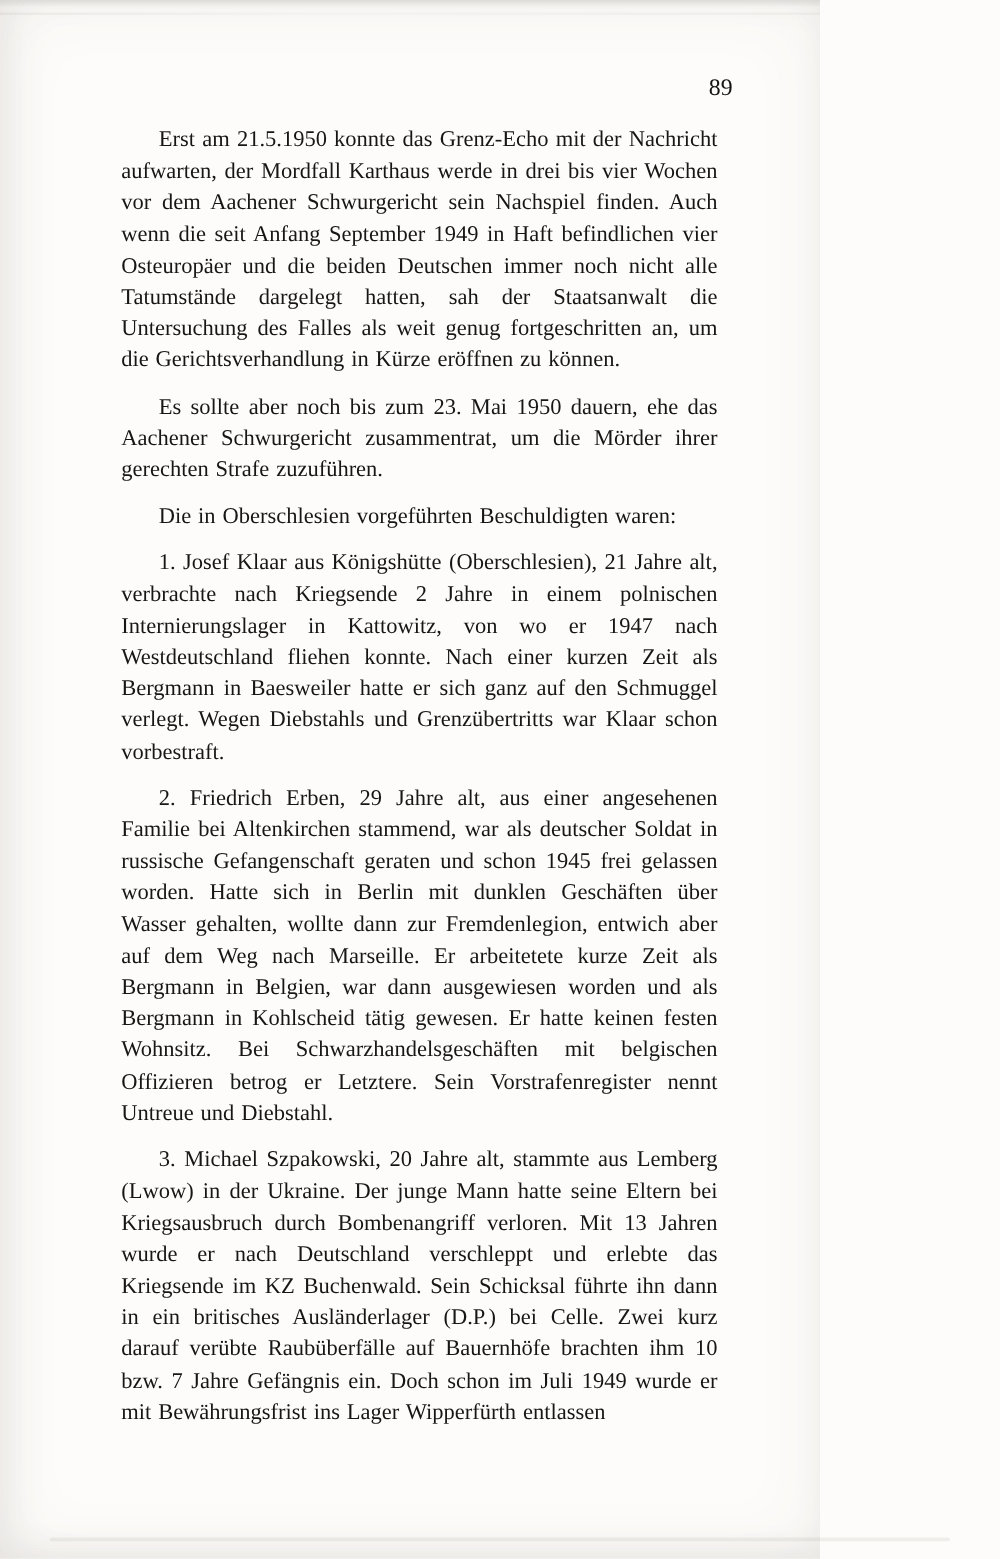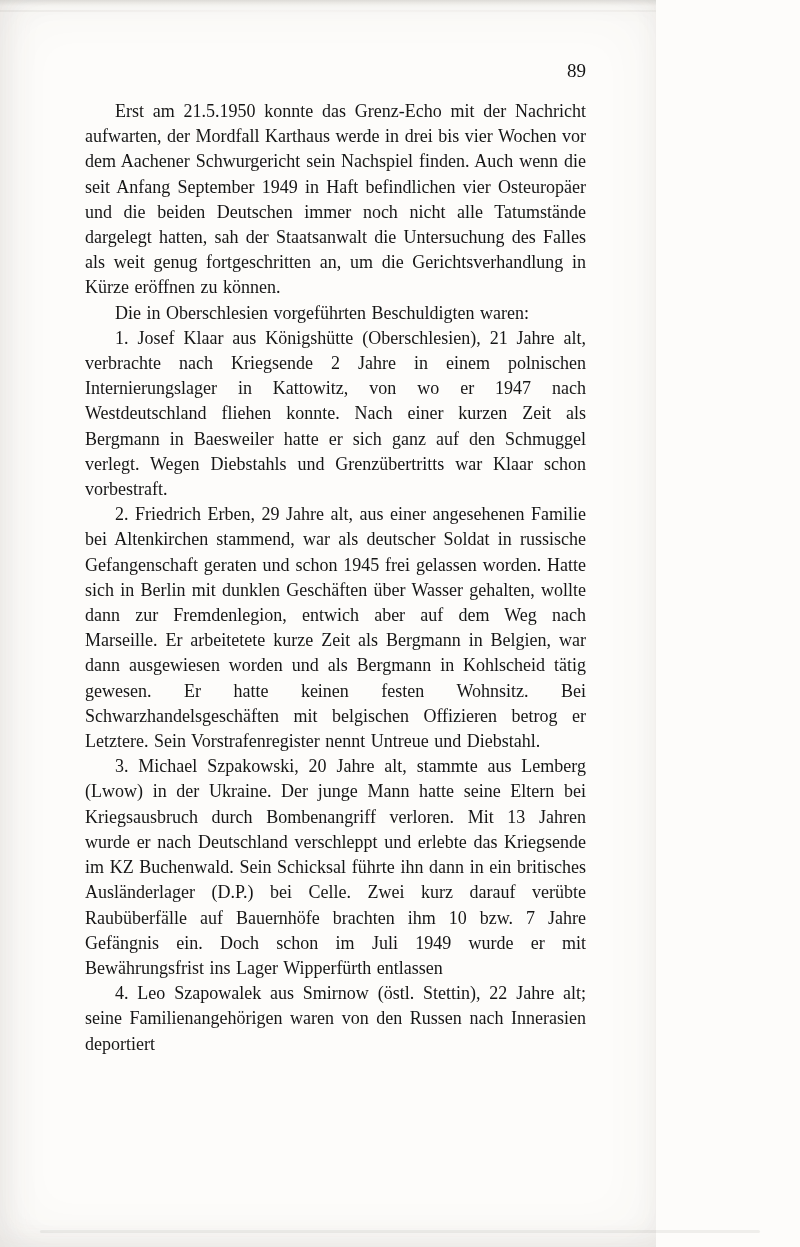--- a/index.html
+++ b/index.html
@@ -29,21 +29,21 @@
     color: #141414;
   }
   .page-number {
     text-align: right;
     font-size: 19px;
     line-height: 25px;
     margin: 0 0 16px 0;
     color: #141414;
   }
   .text-block p {
-    margin: 0;
+    margin: 12px;
     padding: 0;
     font-size: 18px;
     line-height: 25.2px;
     text-align: justify;
     text-indent: 30px;
     word-spacing: 1px;
     color: #161616;
   }
   
   .edge-top {
@@ -68,21 +68,21 @@
 </head>
 <body>
 
 <div class="scan-page">
   <div class="edge-top"></div>
 
   <div class="page-number">89</div>
 
   <div class="text-block">
     <p>Erst am 21.5.1950 konnte das Grenz-Echo mit der Nachricht aufwarten, der Mordfall Karthaus werde in drei bis vier Wochen vor dem Aachener Schwurgericht sein Nachspiel finden. Auch wenn die seit Anfang September 1949 in Haft befindlichen vier Osteuropäer und die beiden Deutschen immer noch nicht alle Tatumstände dargelegt hatten, sah der Staatsanwalt die Untersuchung des Falles als weit genug fortgeschritten an, um die Gerichtsverhandlung in Kürze eröffnen zu können.</p>
+    <p>Es sollte aber noch bis zum 23. Mai 1950 dauern, ehe das Aachener Schwurgericht zusammentrat, um die Mörder ihrer gerechten Strafe zuzuführen.</p>
     <p>Die in Oberschlesien vorgeführten Beschuldigten waren:</p>
     <p>1.  Josef Klaar aus Königshütte (Oberschlesien), 21 Jahre alt, verbrachte nach Kriegsende 2 Jahre in einem polnischen Internierungslager in Kattowitz, von wo er 1947 nach Westdeutschland fliehen konnte. Nach einer kurzen Zeit als Bergmann in Baesweiler hatte er sich ganz auf den Schmuggel verlegt. Wegen Diebstahls und Grenzübertritts war Klaar schon vorbestraft.</p>
     <p>2.  Friedrich Erben, 29 Jahre alt, aus einer angesehenen Familie bei Altenkirchen stammend, war als deutscher Soldat in russische Gefangenschaft geraten und schon 1945 frei gelassen worden. Hatte sich in Berlin mit dunklen Geschäften über Wasser gehalten, wollte dann zur Fremdenlegion, entwich aber auf dem Weg nach Marseille. Er arbeitetete kurze Zeit als Bergmann in Belgien, war dann ausgewiesen worden und als Bergmann in Kohlscheid tätig gewesen. Er hatte keinen festen Wohnsitz. Bei Schwarzhandelsgeschäften mit belgischen Offizieren betrog er Letztere. Sein Vorstrafenregister nennt Untreue und Diebstahl.</p>
     <p>3.  Michael Szpakowski, 20 Jahre alt, stammte aus Lemberg (Lwow) in der Ukraine. Der junge Mann hatte seine Eltern bei Kriegsausbruch durch Bombenangriff verloren. Mit 13 Jahren wurde er nach Deutschland verschleppt und erlebte das Kriegsende im KZ Buchenwald. Sein Schicksal führte ihn dann in ein britisches Ausländerlager (D.P.) bei Celle. Zwei kurz darauf verübte Raubüberfälle auf Bauernhöfe brachten ihm 10 bzw. 7 Jahre Gefängnis ein. Doch schon im Juli 1949 wurde er mit Bewährungsfrist ins Lager Wipperfürth entlassen</p>
-    <p>4.  Leo Szapowalek aus Smirnow (östl. Stettin), 22 Jahre alt; seine Familienangehörigen waren von den Russen nach Innerasien deportiert</p>
   </div>
 
   <div class="edge-bottom"></div>
 </div>
 
 </body></html>

